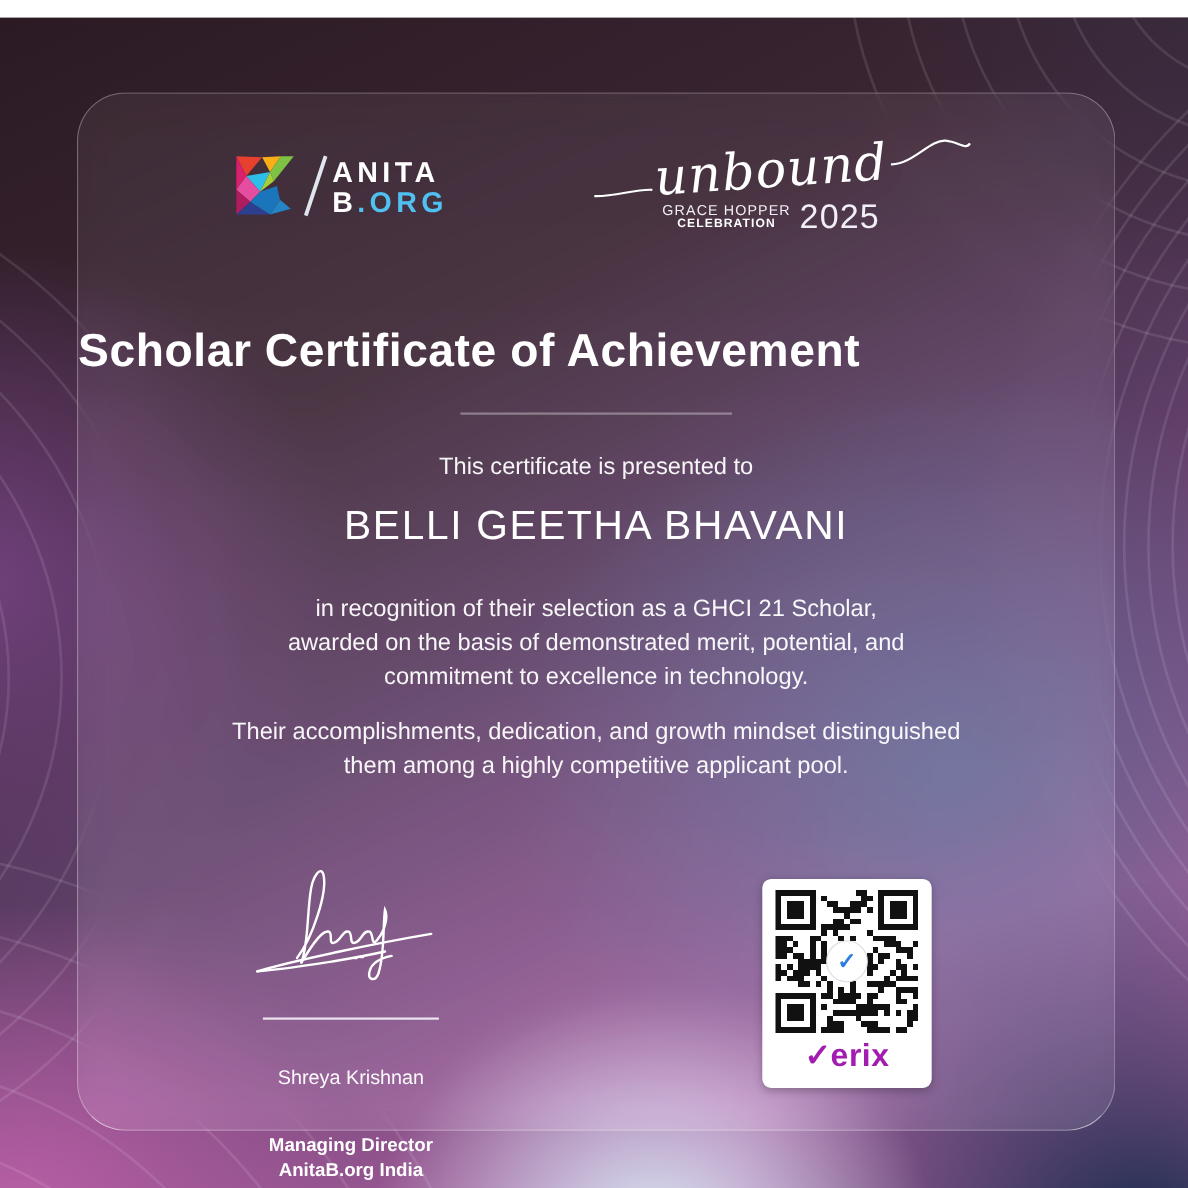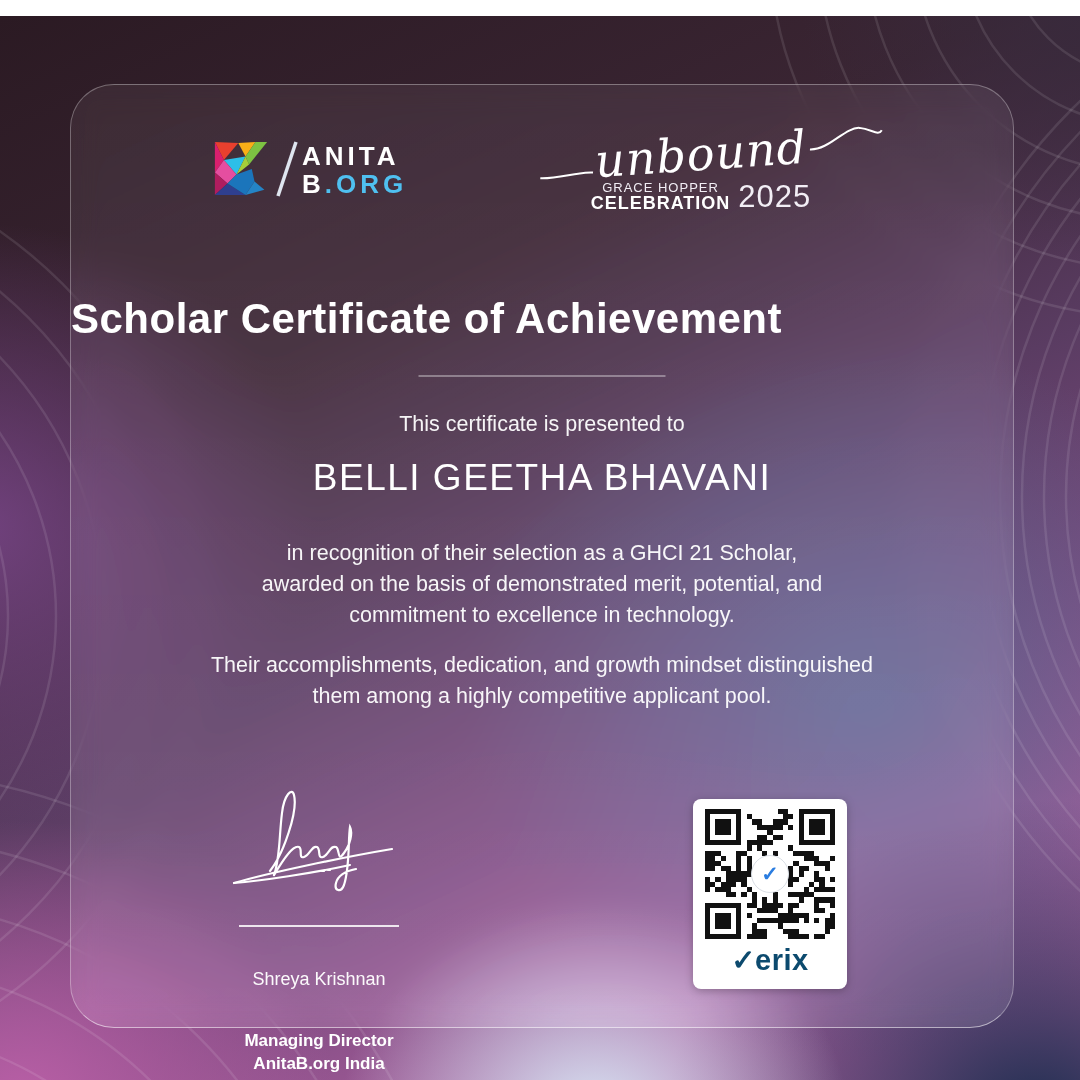--- a/index.html
+++ b/index.html
@@ -50,21 +50,21 @@
   .ghc-logo{position:absolute;left:450px;top:46px;width:360px;text-align:center;}
   .ghc-script{
     font-family:"DejaVu Serif", serif;font-style:italic;font-weight:400;
     font-size:46px;letter-spacing:1px;transform:rotate(-4deg);
     color:#fff;line-height:1;position:relative;display:inline-block;
   }
   .ghc-flourish{position:absolute;}
   .ghc-sub{display:flex;justify-content:center;align-items:center;gap:8px;margin-top:2px;}
   .ghc-sub-lines{text-align:center;line-height:1.05;}
   .ghc-line1{font-size:13px;letter-spacing:1px;font-weight:400;color:#f2eef5;}
-  .ghc-line2{font-size:18px;letter-spacing:1px;font-weight:700;color:#ffffff;}
+  .ghc-line2{font-size:11px;letter-spacing:1px;font-weight:700;color:#ffffff;}
   .ghc-year{font-size:31px;font-weight:400;color:#f2eef5;letter-spacing:1px;}
   
   .title{
     position:absolute;left:0;right:0;top:210px;text-align:left;
     font-size:42px;font-weight:700;letter-spacing:0.5px;color:#ffffff;
   }
   .divider{
     position:absolute;left:50%;top:290px;width:247px;height:2px;
     transform:translateX(-50%);background:rgba(255,255,255,0.35);
   }
@@ -103,21 +103,21 @@
   }
   .qr-svg{position:absolute;left:12px;top:10px;width:130px;height:130px;}
   .qr-badge{
     position:absolute;left:50%;top:75px;transform:translate(-50%,-50%);
     width:36px;height:36px;border-radius:50%;background:#fff;
     border:1.5px solid #d9dee5;display:flex;align-items:center;justify-content:center;
     font-size:21px;font-weight:700;color:#2b7de0;
   }
   .verix-word{
     position:absolute;left:0;right:0;bottom:12px;text-align:center;
-    font-size:29px;font-weight:700;color:#0c4a6e;letter-spacing:0.5px;
+    font-size:29px;font-weight:700;color:#a21caf;letter-spacing:0.5px;
   }
   .verix-word .vmark{font-weight:900;margin-right:-1px;}
 </style>
 </head>
 <body>
 
 <div class="bg">
   <svg class="contours" width="1080" height="1080">
     <g fill="none" stroke="rgba(255,255,255,0.10)" stroke-width="2.5">
 

